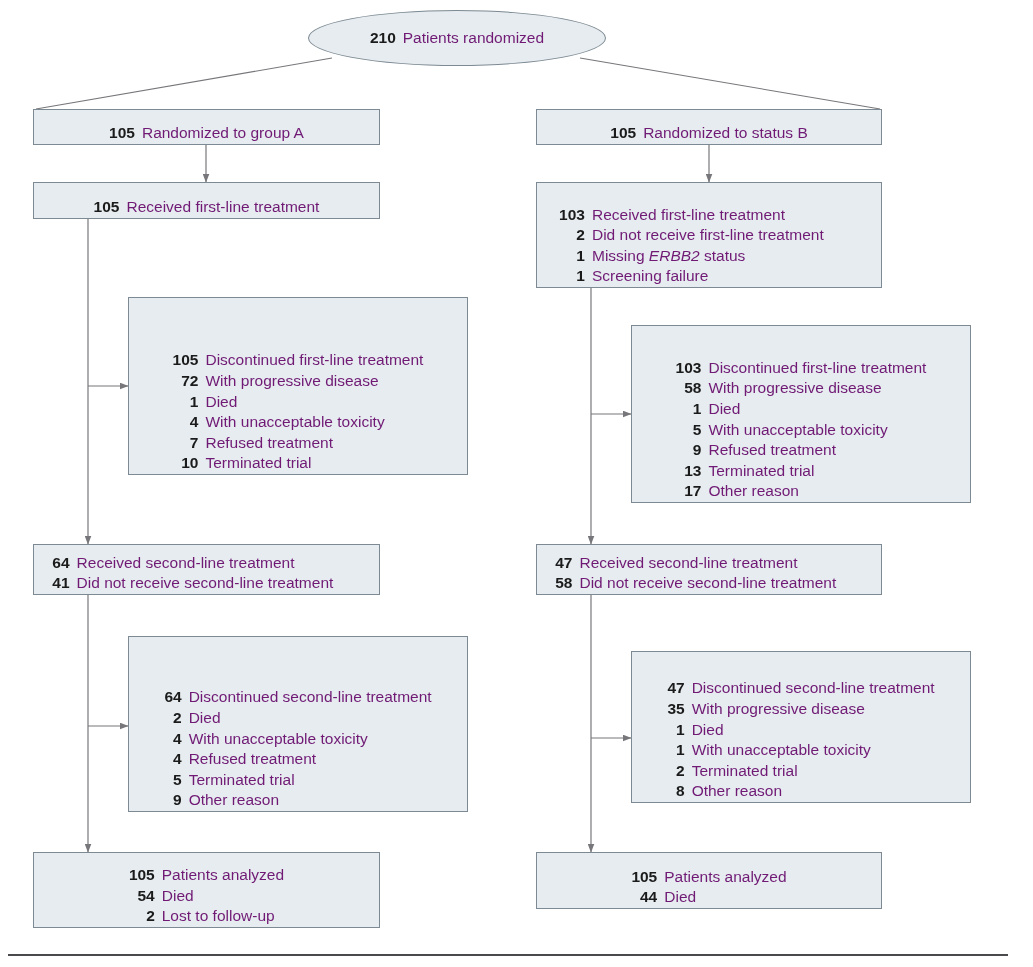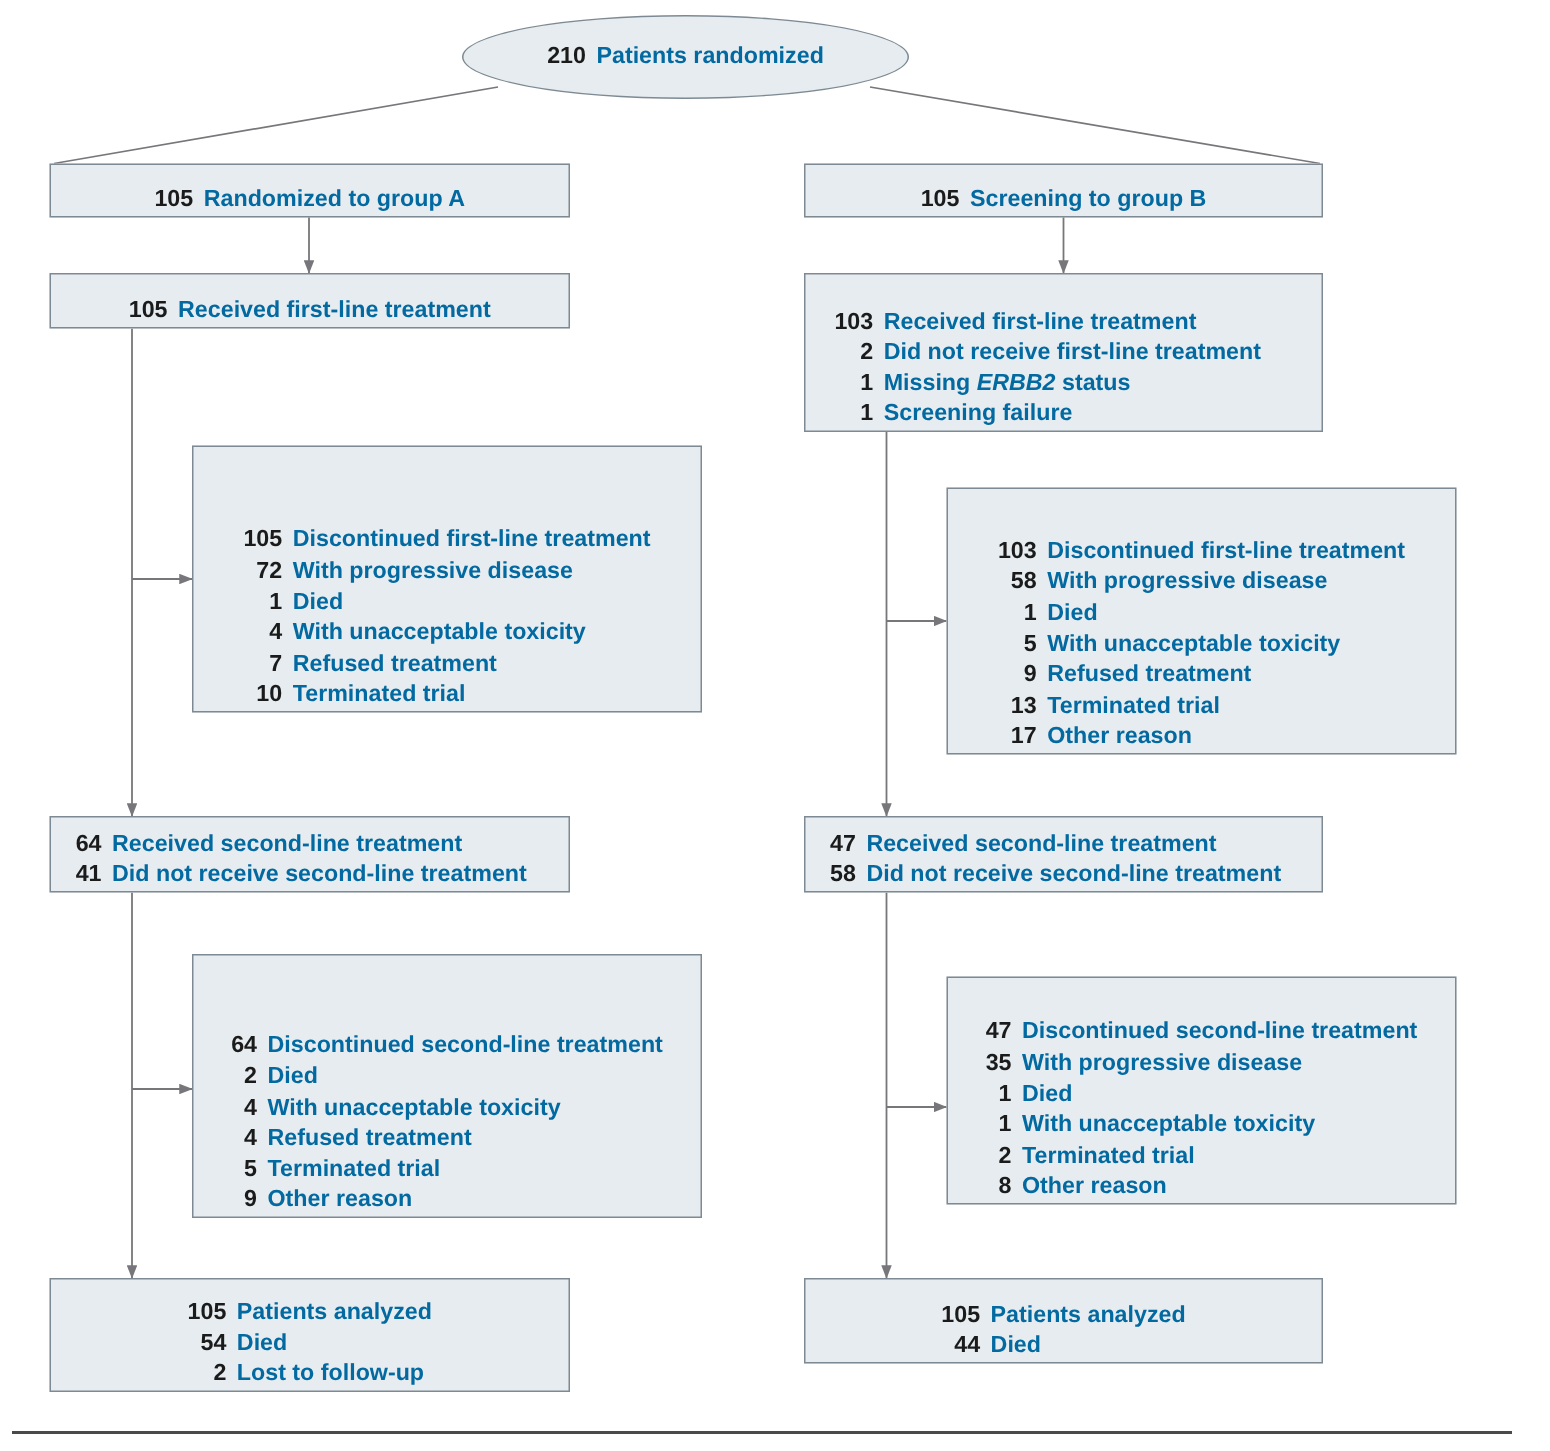--- a/index.html
+++ b/index.html
@@ -67,22 +67,22 @@
   .num {
     text-align: right;
     font-weight: bold;
     font-size: 15.5px;
     padding-right: 7px;
     color: #1b1b1b;
   }
   .lbl {
     text-align: left;
     font-size: 15.5px;
-    font-weight: bold;
-    color: #0369a1;
+    font-weight: normal;
+    color: #701a75;
   }
   .lbl i { font-style: italic; }
   .single .num, .single .lbl { font-size: 15.5px; }
   .bottom-rule {
     position: absolute;
     left: 8px;
     top: 954px;
     width: 1000px;
     height: 2px;
     background: #4a4a4d;
@@ -229,21 +229,21 @@
         <span class="num">2</span>
         <span class="lbl">Lost to follow-up</span>
       </div>
     </div>
   </div>
 
   <div class="node" style="left:536px; top:109px; width:346px; height:36px;">
     <div class="rows center single">
       <div class="row">
         <span class="num">105</span>
-        <span class="lbl">Screening to group B</span>
+        <span class="lbl">Randomized to status B</span>
       </div>
     </div>
   </div>
 
   <div class="node" style="left:536px; top:182px; width:346px; height:106px;">
     <div class="rows leftpad">
       <div class="row">
         <span class="num">103</span>
         <span class="lbl">Received first-line treatment</span>
       </div>

